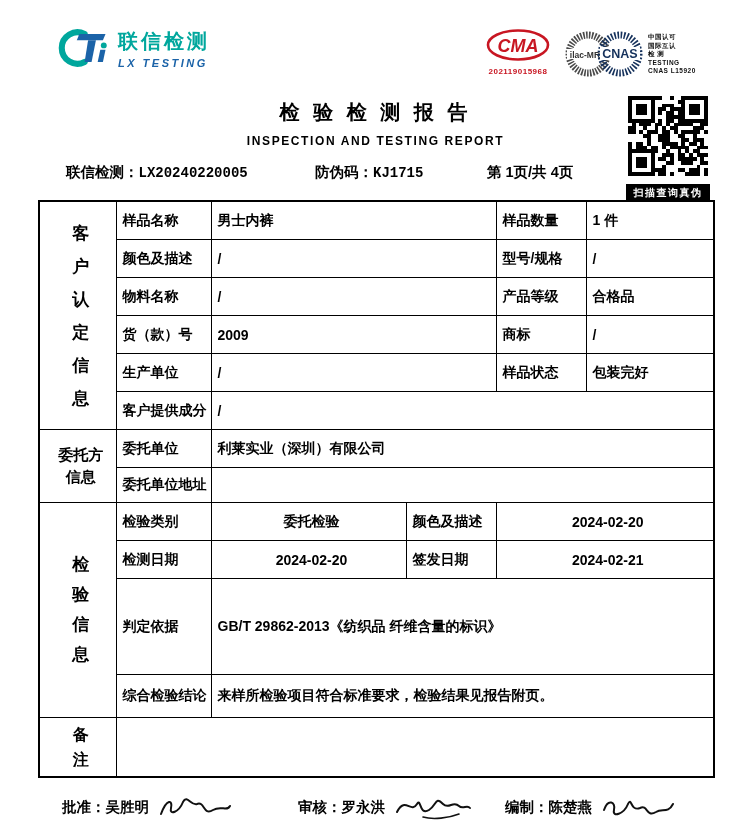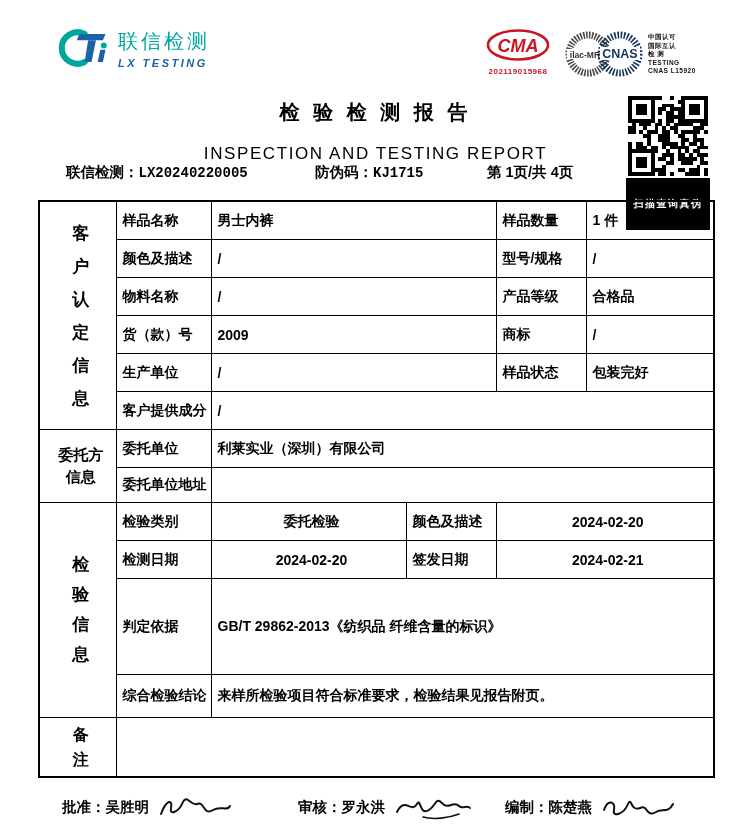--- a/index.html
+++ b/index.html
@@ -1,42 +1,42 @@
 <!DOCTYPE html>
 <html><head>
 <meta charset="utf-8">
 <style>
   html,body{margin:0;padding:0;background:#fff;}
   .page{position:relative;width:751px;height:828px;background:#fff;color:#000;
         font-family:"Liberation Sans","DejaVu Sans",sans-serif;overflow:hidden;}
 
   
   .brand{position:absolute;left:55px;top:26px;display:flex;align-items:center;gap:9px;}
-  .brand-cn{font-size:20px;font-weight:400;color:#00a79d;letter-spacing:3px;}
+  .brand-cn{font-size:20px;font-weight:700;color:#00a79d;letter-spacing:3px;}
   .brand-en{font-size:11px;font-weight:700;color:#1b63a8;letter-spacing:2.5px;margin-top:2px;font-style:italic;}
 
   
   .cma-block{position:absolute;left:483px;top:28px;width:70px;text-align:center;}
   .cma-number{font-size:8px;font-weight:700;color:#c81622;letter-spacing:.5px;margin-top:1px;}
   .ilac-block{position:absolute;left:565px;top:31px;}
   .cnas-block{position:absolute;left:597px;top:31px;}
   .cert-lines{position:absolute;left:648px;top:33px;font-size:6.5px;line-height:8.6px;font-weight:700;color:#111;letter-spacing:.5px;}
 
   
   .title-wrap{position:absolute;left:0;right:0;top:99px;text-align:center;}
   .title-cn{font-size:20px;font-weight:900;letter-spacing:4px;}
-  .title-en{font-size:17px;font-weight:400;letter-spacing:1.6px;margin-top:18px;}
+  .title-en{font-size:12px;font-weight:700;letter-spacing:1.6px;margin-top:8px;}
 
   
   .qr-wrap{position:absolute;left:626px;top:96px;width:84px;}
   .qr{display:grid;grid-template-columns:repeat(21,1fr);grid-template-rows:repeat(21,1fr);
       width:80px;height:80px;margin:0 auto;background:#fff;}
   .qm{background:#000;}
   .qr-caption{background:#000;color:#fff;font-size:10px;font-weight:700;text-align:center;
-      padding:19px 0;margin-top:2px;letter-spacing:1.5px;width:84px;}
+      padding:2px 0;margin-top:8px;letter-spacing:1.5px;width:84px;}
 
   
   .meta{position:absolute;left:0;top:163px;width:100%;height:22px;font-size:14.5px;font-weight:800;}
   .meta-item{position:absolute;white-space:nowrap;}
   .mono{font-family:"Liberation Mono","DejaVu Sans Mono",monospace;font-size:14px;font-weight:700;margin-top:28px;}
 
   
   table.report{position:absolute;left:38px;top:200px;width:675px;border-collapse:collapse;
       table-layout:fixed;border:2px solid #000;font-weight:700;font-size:14px;}
   table.report td{border:1.5px solid #000;padding:0 0 0 6px;vertical-align:middle;overflow:hidden;}

